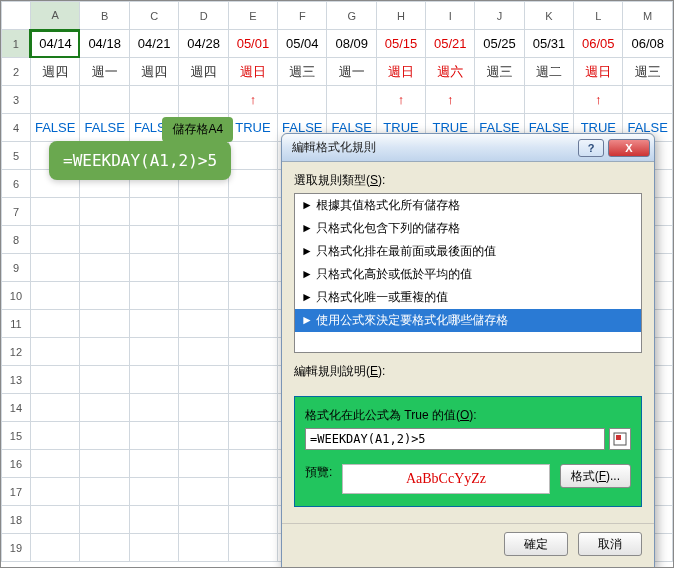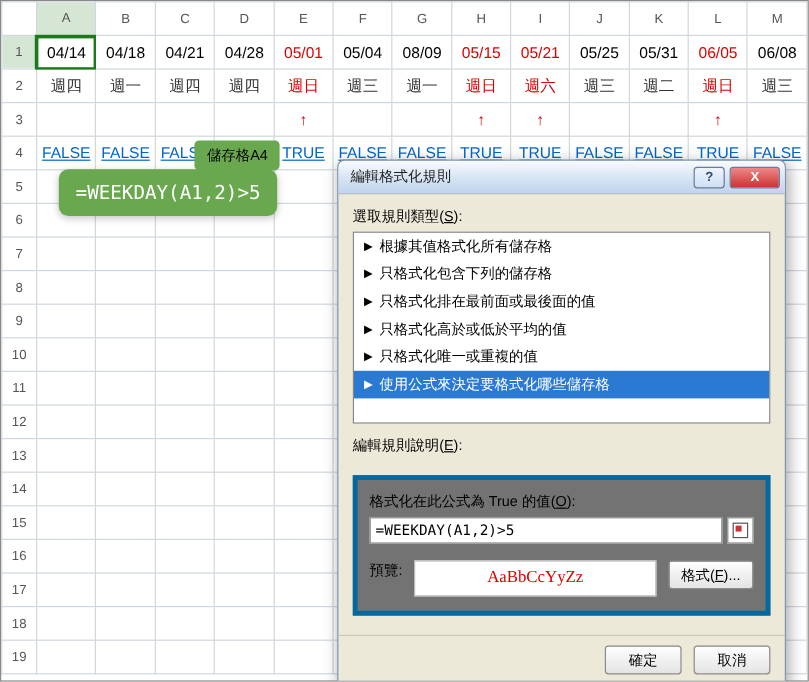--- a/index.html
+++ b/index.html
@@ -11,21 +11,21 @@
 .sheet th.rowhdr { width: 30px; background: #fff; color: #555; font-weight: normal; font-size: 11px; }
 .sheet th.colhdr { height: 20px; background: #fff; color: #555; font-weight: normal; font-size: 11px; }
 .sheet td { width: 50px; font-size: 13px; }
 .sheet th.colhdr.sel { background: #d5e6d5; border-bottom: 2px solid #1a7a1a; }
 .sheet th.rowhdr.sel { background: #d5e6d5; border-right: 2px solid #1a7a1a; }
 .sheet td.sel { outline: 2px solid #1a7a1a; outline-offset: -2px; background: #fff; }
 .date-red { color: #d00; }
 .date-blk { color: #000; }
 .wd { color: #333; }
 .wd-red { color: #d00; }
-.tv { color: #06c; text-decoration: underline; }
+.tv { color: #06c; }
 .arrow { color: #d00; font-size: 14px; font-weight: bold; line-height: 1; }
 
 
 .callout-wrap { position: absolute; left: 48px; top: 140px; }
 .callout-tag { position: absolute; right: -2px; top: -24px; background: #6aa84f; color: #000000; padding: 4px 10px; border-radius: 4px; font-size: 12px; }
 .callout { background: #6aa84f; color: #fff; padding: 10px 14px; border-radius: 8px; font-size: 16px; font-family: Consolas, monospace; box-shadow: 0 2px 6px rgba(0,0,0,.2); }
 
 
 .dialog { position: absolute; left: 280px; top: 132px; width: 374px; background: #ece9d8; border: 1px solid #7b95b5; border-top-left-radius: 6px; border-top-right-radius: 6px; box-shadow: 2px 3px 12px rgba(0,0,0,.35); }
 .titlebar { height: 28px; background: linear-gradient(#f9fbfd, #d9e6f5 48%, #c0d4ec); border-bottom: 1px solid #9ab; display: flex; align-items: center; padding: 0 4px 0 10px; border-top-left-radius: 6px; border-top-right-radius: 6px; }
@@ -33,21 +33,21 @@
 .titlebar .wbtn { width: 26px; height: 18px; margin-left: 4px; border: 1px solid #6a7a99; border-radius: 3px; display: flex; align-items: center; justify-content: center; font-size: 11px; font-weight: bold; cursor: pointer; }
 .titlebar .help { background: linear-gradient(#eef4fc,#cfe0f4); color: #2a4a7a; }
 .titlebar .close { background: linear-gradient(#e88,#c33); color: #fff; width: 42px; }
 .panel { padding: 10px 12px 12px; }
 .plabel { font-size: 12px; margin-bottom: 4px; }
 .plabel u { text-decoration: underline; }
 .listbox { background: #fff; border: 1px solid #888; height: 160px; overflow: hidden; }
 .listbox .item { padding: 3px 6px; font-size: 12px; color: #000; cursor: pointer; white-space: nowrap; }
 .listbox .item::before { content: "► "; }
 .listbox .item.sel { background: #2a7ad4; color: #fff; }
-.group { border: 4px solid #0369a1; background: #737373; padding: 10px 10px 12px; margin-top: 16px; }
+.group { border: 1px solid #0369a1; background: #22c55e; padding: 10px 10px 12px; margin-top: 16px; }
 .inrow { display: flex; align-items: center; margin-top: 4px; }
 .formula-in { flex: 1; height: 22px; border: 1px solid #888; background: #fff; padding: 2px 4px; font-family: Consolas, monospace; font-size: 12px; }
 .pick { width: 22px; height: 22px; margin-left: 4px; border: 1px solid #888; background: #fff; display: flex; align-items: center; justify-content: center; cursor: pointer; font-size: 10px; }
 .prevrow { display: flex; align-items: flex-start; margin-top: 14px; gap: 10px; }
 .prevbox { flex: 1; height: 30px; border: 1px solid #bbb; background: #fff; display: flex; align-items: center; justify-content: center; font-family: "Times New Roman", serif; font-size: 14px; color: #d00; }
 .btn { height: 24px; min-width: 64px; padding: 0 10px; background: linear-gradient(#fefefe,#e4e4e4); border: 1px solid #8a8a8a; border-radius: 3px; font-size: 12px; cursor: pointer; }
 .dlg-buttons { display: flex; justify-content: flex-end; gap: 10px; padding: 8px 12px 12px; border-top: 1px solid #cac7be; margin-top: 4px; }
 </style>
 </head>
 <body>

